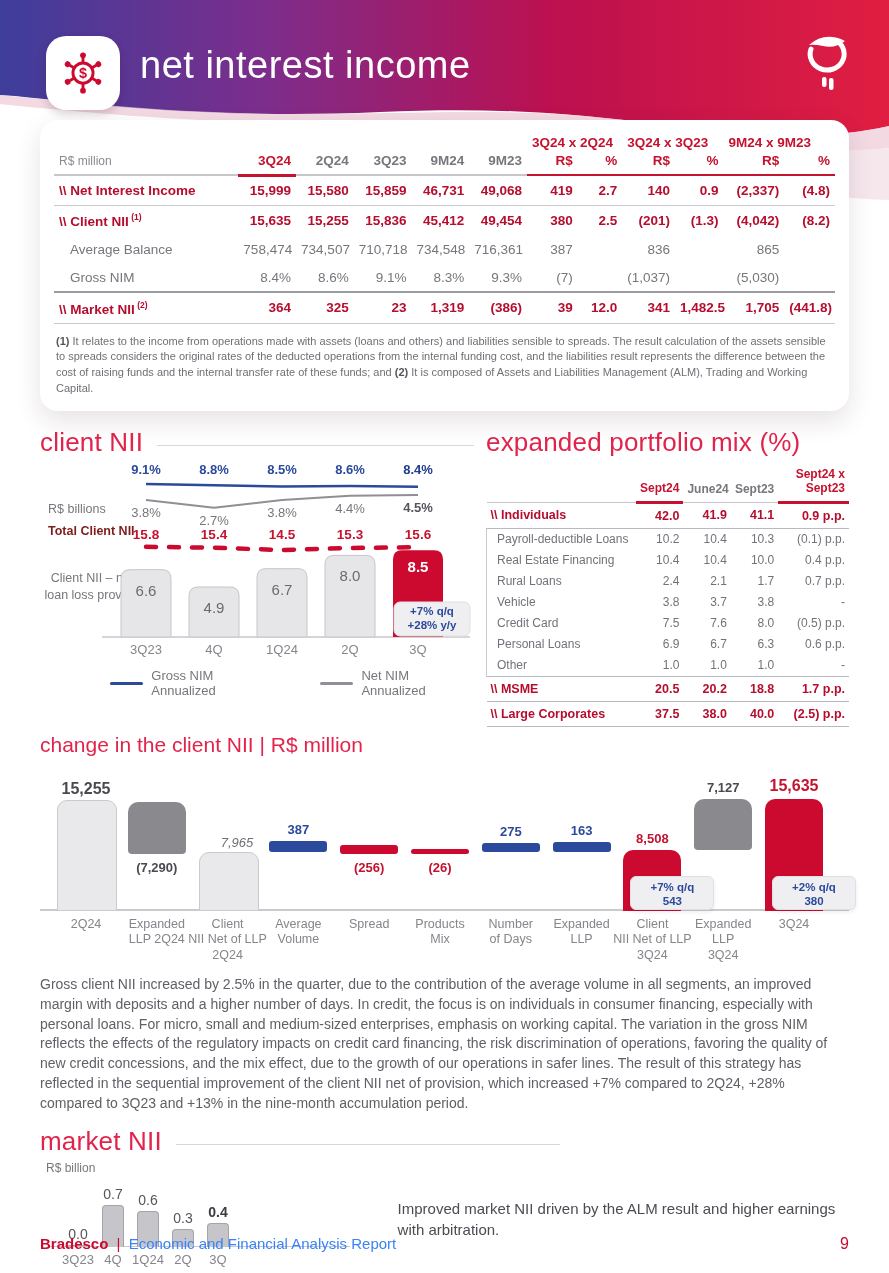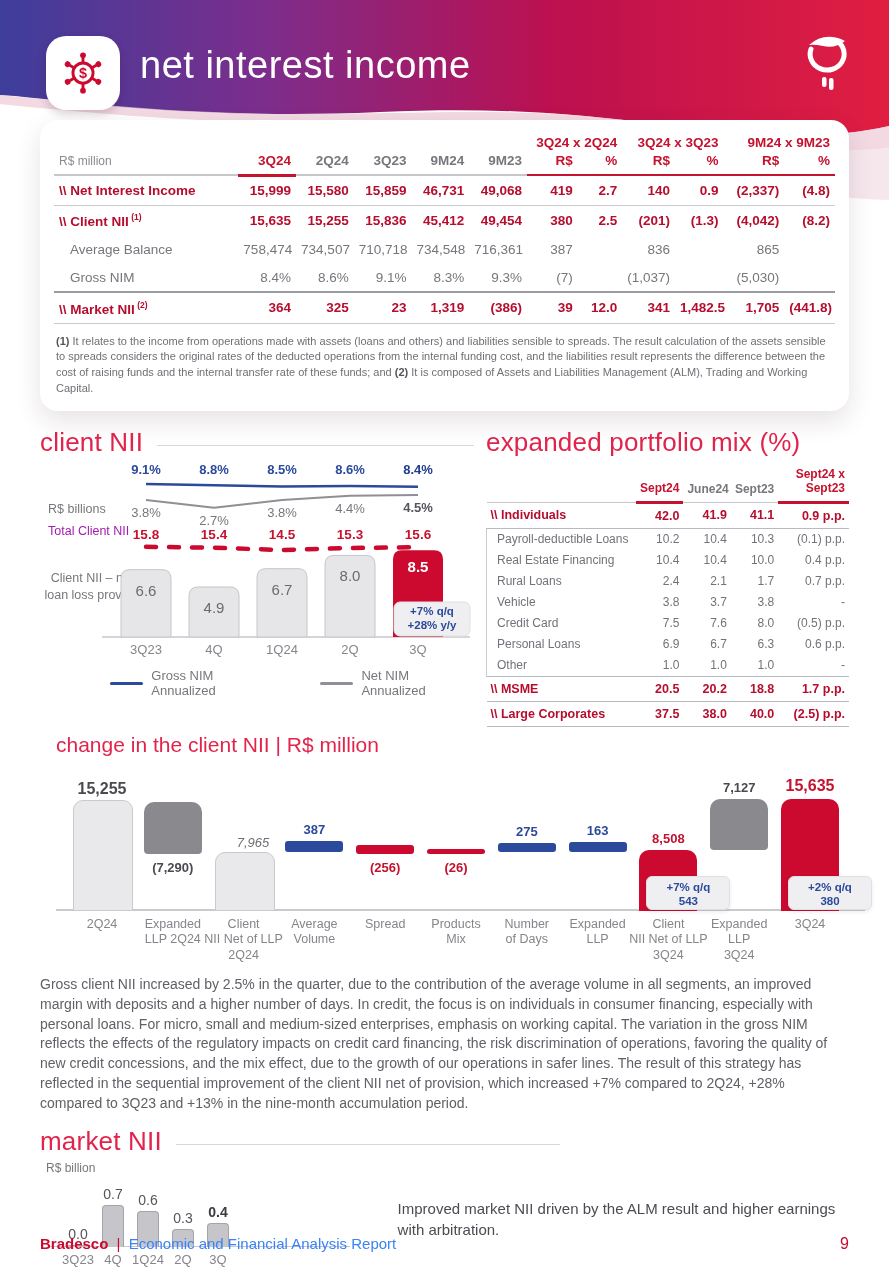--- a/index.html
+++ b/index.html
@@ -16,21 +16,21 @@
   .hdr-logo{position:absolute;right:34px;top:30px;}
   
   .card{position:relative;z-index:2;margin:120px 40px 0;background:#fff;border-radius:18px;
         box-shadow:0 10px 26px rgba(60,20,40,.12);padding:12px 14px 14px;}
   #main-table{border-collapse:collapse;width:100%;table-layout:fixed;font-size:13.5px;}
   #main-table th{font-weight:700;vertical-align:bottom;padding:3px 5px 6px;white-space:nowrap;}
   #main-table th.lblh{text-align:left;color:#8A8A90;font-weight:400;font-size:12px;
         border-bottom:2px solid #C6C6CB;}
   #main-table th.per{text-align:right;color:#77777D;border-bottom:2px solid #C6C6CB;}
   #main-table th.per.hl{color:#C4122F;border-bottom:3px solid #C4122F;}
-  #main-table th.grp{text-align:right;color:#C4122F;border-bottom:none;padding-bottom:0;margin-top:36px;}
+  #main-table th.grp{text-align:left;color:#C4122F;border-bottom:none;padding-bottom:0;margin-top:36px;}
   #main-table th.sub{text-align:right;color:#C4122F;border-bottom:2.5px solid #C4122F;}
   #main-table td{padding:6.5px 5px;text-align:right;white-space:nowrap;}
   #main-table td.lbl{text-align:left;}
   #main-table tr.primary td{color:#B60D2E;font-weight:700;}
   #main-table tr.secondary td{color:#76767C;font-weight:400;}
   #main-table tr.secondary td.lbl{padding-left:16px;}
   #main-table tr.rule-b>td{border-bottom:1.5px solid #C9C9CE;}
   #main-table tr.rule-t>td{border-top:2px solid #9B9BA3;}
   #main-table sup{font-size:8.5px;font-weight:700;}
   .footnote{margin:10px 2px 0;font-size:11px;line-height:1.45;color:#6F6F75;}
@@ -39,41 +39,41 @@
   .sec-title-row{display:flex;align-items:center;}
   .sec-title{margin:0;color:#E2244C;font-size:26px;font-weight:400;letter-spacing:.2px;}
   .sec-rule{flex:1;height:1px;background:#D8D8DC;margin-left:14px;margin-top:6px;}
   
   .two-col{display:flex;margin:16px 40px 0;gap:12px;}
   .col-left{width:434px;position:relative;}
   .col-right{width:363px;}
   
   .cn-chart{position:relative;height:202px;margin-top:4px;}
   .cn-lbl{position:absolute;font-size:12.5px;color:#77777D;}
-  .cn-lbl.red{color:#a21caf;font-weight:400;}
+  .cn-lbl.red{color:#7f1d1d;font-weight:700;}
   .cn-note{position:absolute;left:0;top:108px;width:118px;text-align:center;font-size:12.5px;
         color:#77777D;line-height:1.3;}
   .legend{display:flex;gap:42px;margin:4px 0 0 70px;align-items:center;}
   .legend .item{display:flex;align-items:center;gap:8px;font-size:13px;color:#77777D;}
   .legend .sw{width:34px;height:3px;border-radius:2px;}
   
   #pf-table{border-collapse:collapse;width:100%;table-layout:fixed;font-size:12px;margin-top:8px;}
   #pf-table th{font-weight:700;color:#77777D;text-align:right;vertical-align:bottom;
         padding:2px 4px 5px;border-bottom:1.5px solid #C6C6CB;line-height:1.15;}
   #pf-table th.red{color:#C4122F;border-bottom:3px solid #C4122F;}
   #pf-table th.lblh{border-bottom:1.5px solid #C6C6CB;}
   #pf-table td{padding:3.5px 4px;text-align:right;white-space:nowrap;}
   #pf-table td.lbl{text-align:left;}
   #pf-table tr.primary td{color:#B60D2E;font-weight:700;font-size:12.5px;padding:5px 4px;}
   #pf-table tr.sub td{color:#72727A;}
   #pf-table tr.sub td.lbl{padding-left:10px;border-left:1px solid #C9C9CE;}
   #pf-table tr.rule-b>td{border-bottom:1.5px solid #B9B9BF;}
   #pf-table tr.rule-t>td{border-top:1.5px solid #B9B9BF;}
   
-  .wf-sec{margin:6px 56px 0;}
+  .wf-sec{margin:6px 40px 0;}
   .wf-title{margin:0;color:#E2244C;font-size:21px;font-weight:400;}
   .wf-chart{position:relative;width:809px;height:200px;margin-top:4px;}
   .wf-base{position:absolute;left:0;right:0;bottom:50px;height:1.5px;background:#C9C9CE;}
   .wf-bar{position:absolute;}
   .wf-bar.light{background:#E9E9EB;border:1px solid #C9C9CE;border-radius:10px 10px 0 0;}
   .wf-bar.dark{background:#8A8A8E;border-radius:10px 10px 4px 4px;}
   .wf-bar.red{background:#CC0A30;border-radius:10px 10px 0 0;}
   .wf-bar.pos{background:#2B4A9B;border-radius:3px;}
   .wf-bar.neg{background:#CC0A30;border-radius:3px;}
   .wf-val{position:absolute;width:120px;text-align:center;font-size:13px;}

